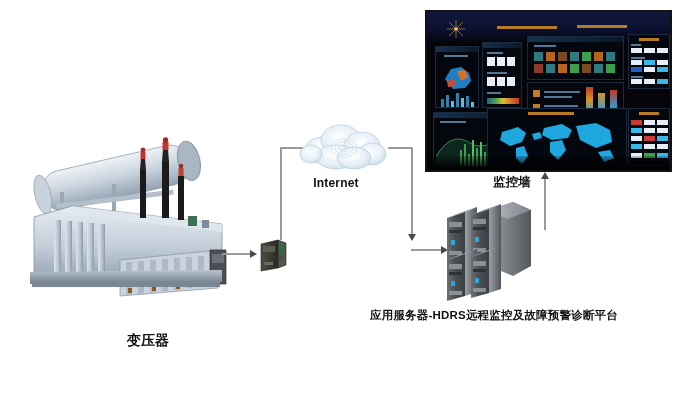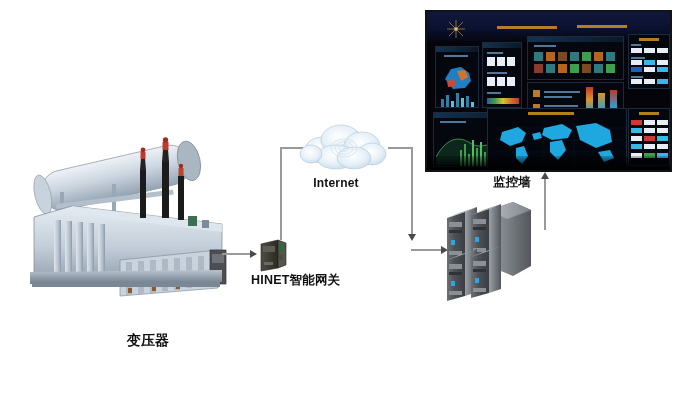--- a/index.html
+++ b/index.html
@@ -221,21 +221,20 @@
         </linearGradient>
       </defs>
       <polygon points="3,6 20,2 20,30 3,33" fill="url(#gGw)" stroke="#23231e" stroke-width="0.6"></polygon>
       <polygon points="20,2 28,5 28,27 20,30" fill="#55554c" stroke="#23231e" stroke-width="0.6"></polygon>
       <rect x="5" y="8" width="12" height="6" fill="#5d5d53"></rect>
       <rect x="21" y="6" width="4" height="9" fill="#2f6b3a"></rect>
       <rect x="21" y="17" width="4" height="5" fill="#4b4b42"></rect>
       <rect x="6" y="24" width="9" height="3" fill="#6a6a5f"></rect>
     </svg>
   </div>
-  <div class="label" style="left:251px; top:272px; font-size:12.5px;">HINET智能网关</div>
 
   <div class="conn v" style="left:280px; top:148px; height:92px;"></div>
   <div class="conn h" style="left:280px; top:147px; width:30px;"></div>
   <div class="arrowhead right" style="left:308px; top:144px;"></div>
 
   <div id="cloud">
     <svg width="96" height="54" viewBox="0 0 96 54">
       <defs>
         <radialGradient id="gCloud" cx="45%" cy="40%" r="70%">
           <stop offset="0%" stop-color="#ffffff"></stop>
@@ -314,20 +313,21 @@
 
       <polygon points="28,61 46,55 46,97 28,102" fill="url(#gSvFace)"></polygon>
       <polygon points="46,55 58,50 58,93 46,97" fill="url(#gSvSide)"></polygon>
       <polygon points="28,61 46,55 58,50 40,56" fill="url(#gSvTop)"></polygon>
       <rect x="30" y="65" width="13" height="5" fill="#8b9096"></rect>
       <rect x="30" y="73" width="13" height="3" fill="#2f3337"></rect>
       <rect x="32" y="82" width="4" height="5" fill="#2aa7e0"></rect>
       <rect x="30" y="92" width="13" height="4" fill="#8b9096"></rect>
     </svg>
   </div>
+  <div class="label" style="left:494px; top:308px; font-size:11.5px; transform:translateX(-50%);">应用服务器-HDRS远程监控及故障预警诊断平台</div>
 
   <div class="conn v" style="left:544px; top:178px; height:52px;"></div>
   <div class="arrowhead up" style="left:541px; top:172px;"></div>
 
   <div id="wall">
     <div class="wall-sky"></div>
 
     <svg style="position:absolute; left:14px; top:6px;" width="30" height="22">
       <g stroke="#c9a24a" stroke-width="0.8" opacity=".8">
         <line x1="15" y1="2" x2="15" y2="20"></line>

